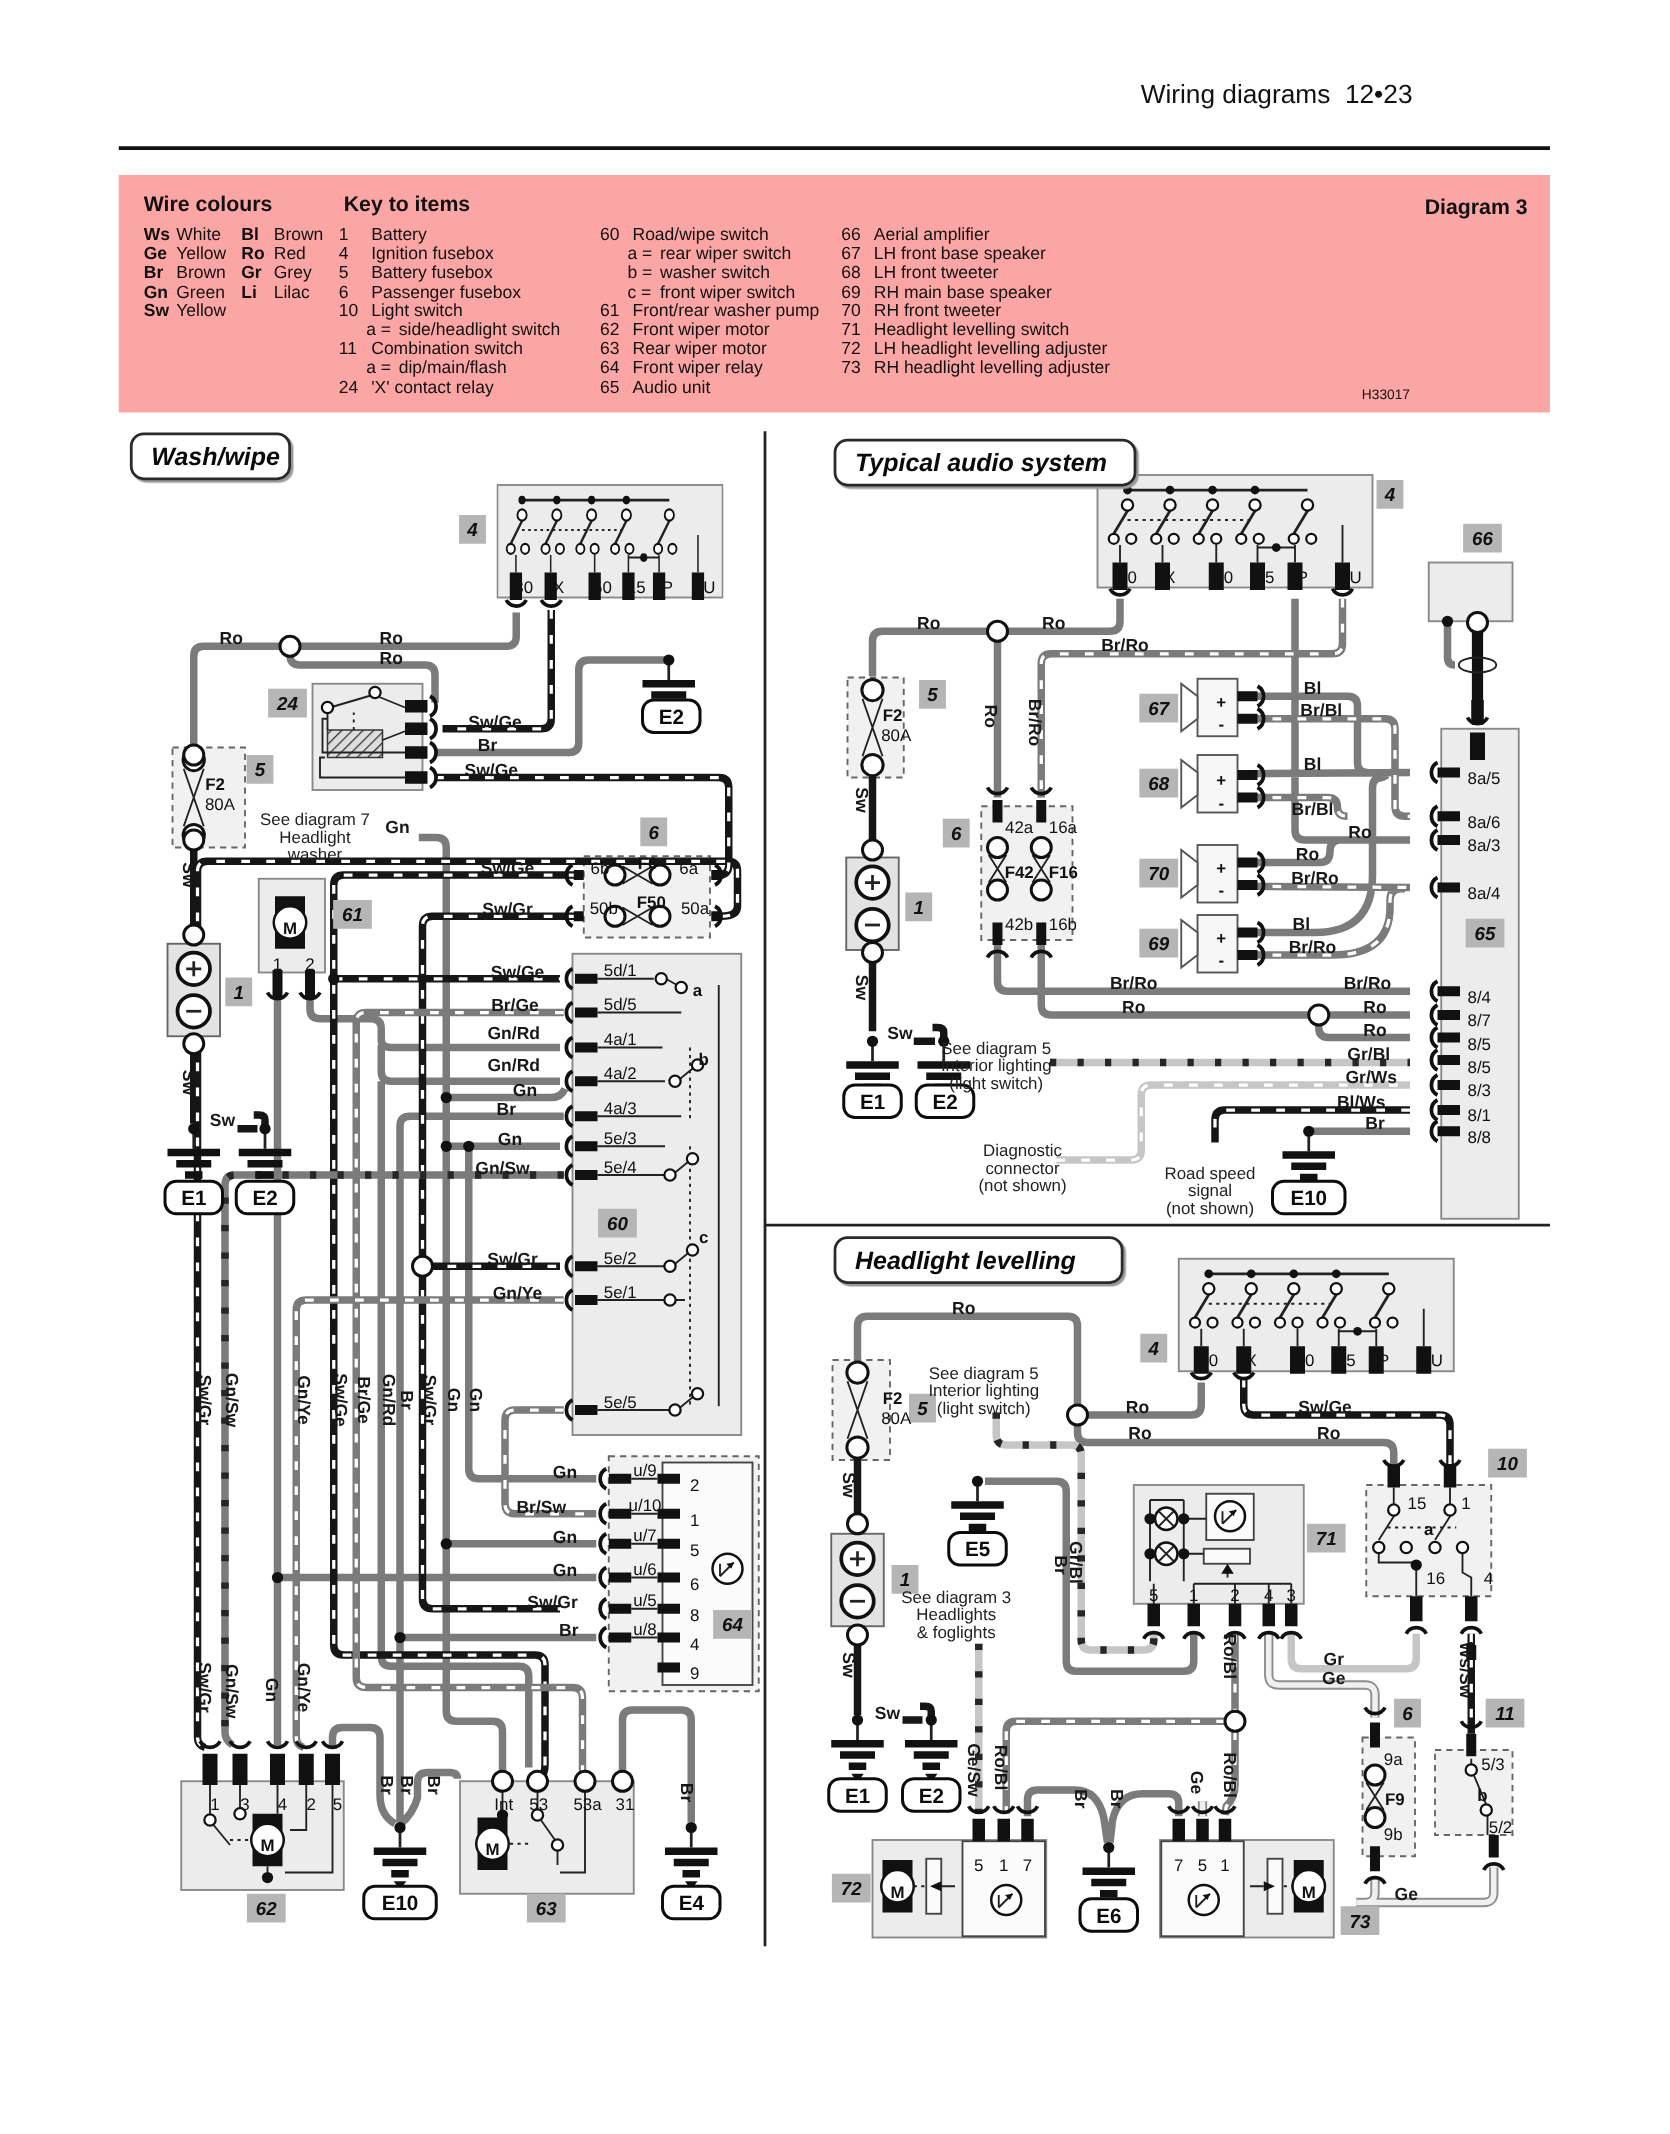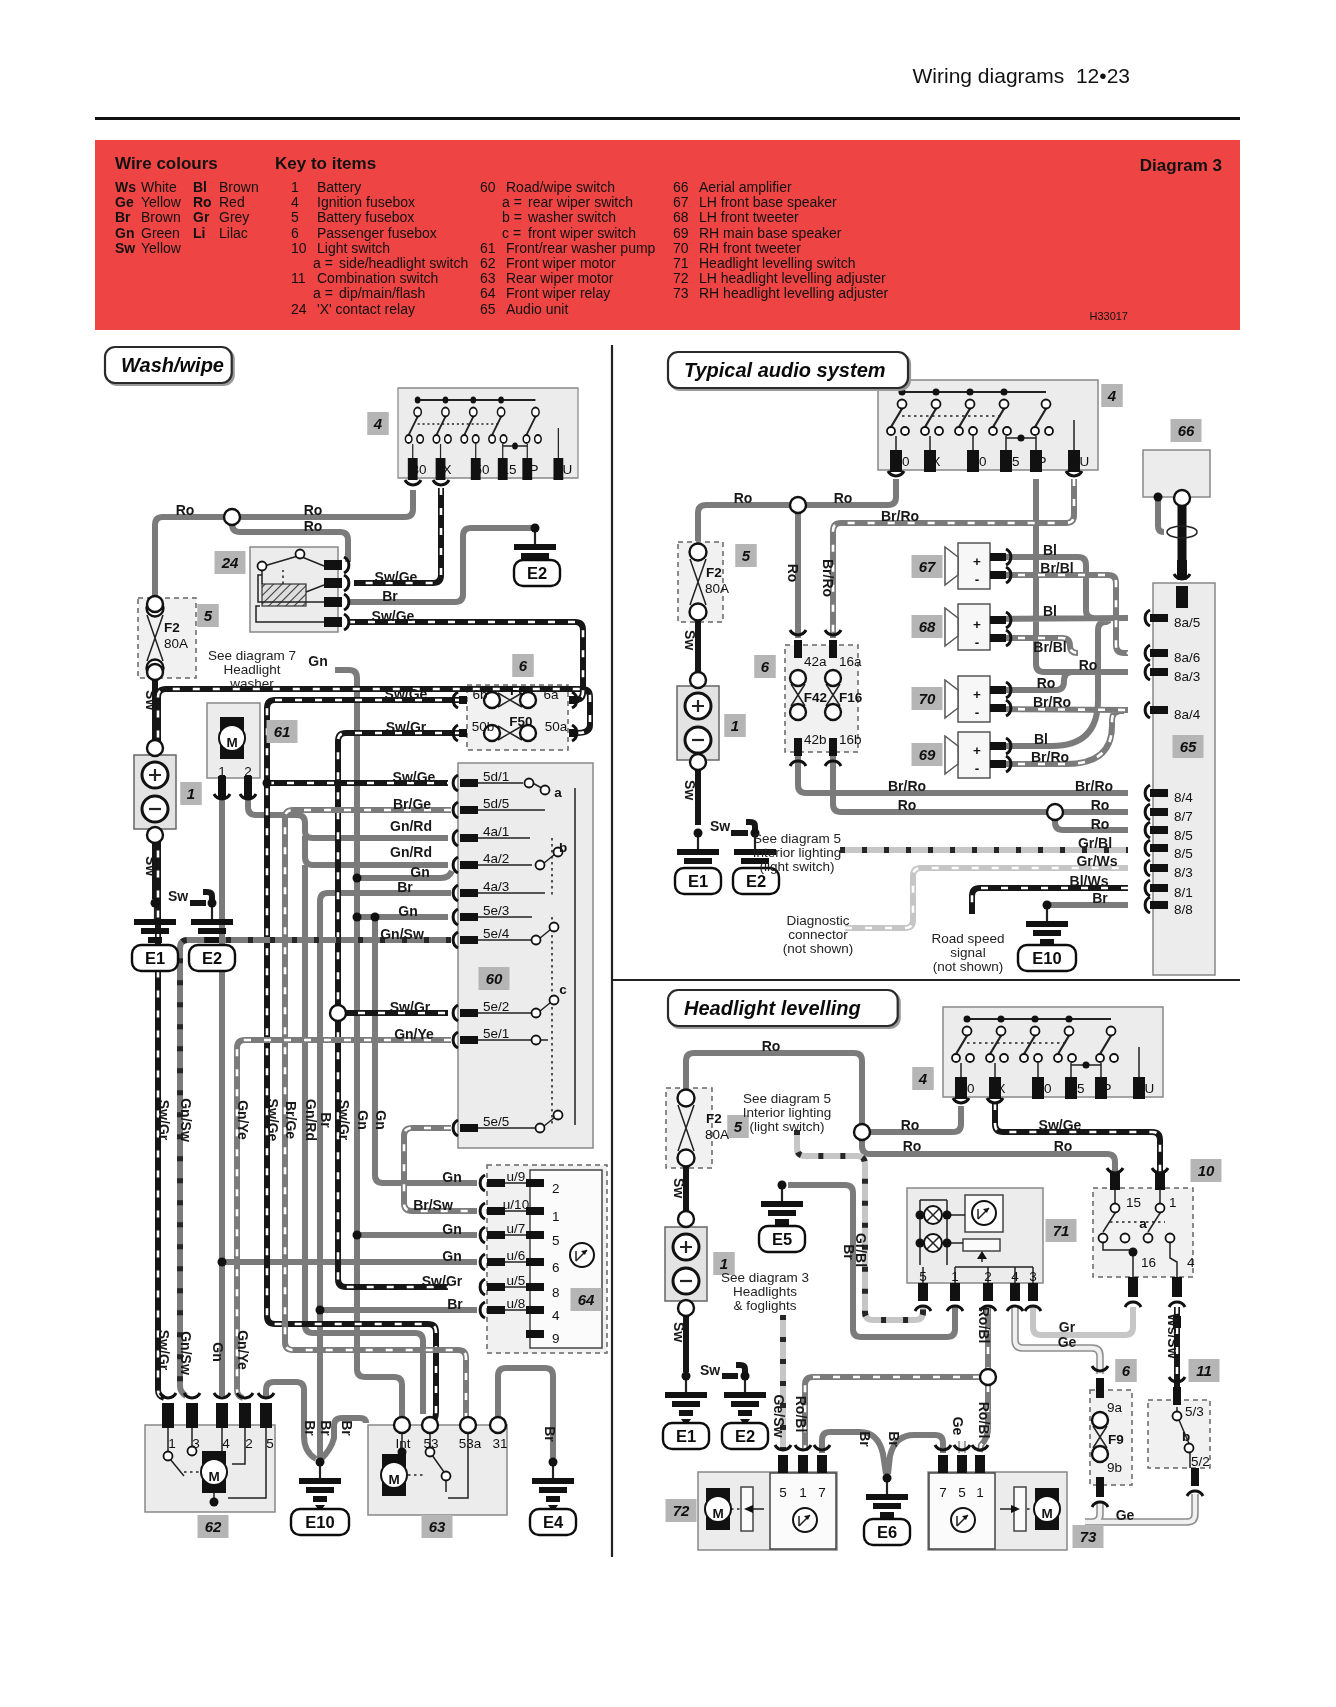--- a/index.html
+++ b/index.html
@@ -1,29 +1,29 @@
 <!DOCTYPE html>
 <html><head>
 <meta charset="utf-8">
 <style>
   html,body{margin:0;padding:0;background:#fff}
   #page{position:relative;width:1336px;height:1707px;background:#fff;overflow:hidden;
         font-family:"Liberation Sans",sans-serif;color:#111}
   #hdr{position:absolute;top:64px;right:206px;font-size:21px;font-weight:normal;white-space:nowrap}
   #rule{position:absolute;left:95px;top:117px;width:1145px;height:3px;background:#111}
-  #legend{position:absolute;left:95px;top:140px;width:1145px;height:190px;background:#ef4444}
+  #legend{position:absolute;left:95px;top:140px;width:1145px;height:190px;background:#fca5a5}
   .ltitle{position:absolute;top:14px;font-size:17px;font-weight:bold}
   #wc-t{left:20px}#ki-t{left:180px}
   #dg{position:absolute;right:18px;top:16px;font-size:17px;font-weight:bold}
   #code{position:absolute;right:112px;top:170px;font-size:11px}
   #wc-rows{position:absolute;left:20px;top:40px;font-size:14px;line-height:15.2px}
   .wcrow span{display:inline-block}
   .wcc{width:26px;font-weight:bold}.wcn{width:52px}
   .kcol{position:absolute;top:40px;font-size:14px;line-height:15.2px}
-  #k1{left:196px}#k2{left:385px}#k3{left:578px}
+  #k1{left:176px}#k2{left:385px}#k3{left:578px}
   .krow .kn{display:inline-block;width:26px;font-weight:normal}
   .krow.ind .kn{padding-left:22px;width:26px}
   svg{position:absolute;left:0;top:0}
   .w{fill:none;stroke-linejoin:round;stroke-linecap:butt}
   .dk{stroke:#7b7b7b;stroke-width:6}
   .bk{stroke:#161616;stroke-width:6}
   .lt{stroke:#c6c6c6;stroke-width:6}
   .ge{stroke:#8e8e8e;stroke-width:7.5}
   .cx{stroke:#111;stroke-width:9}
   .ov-w{stroke:#fff;stroke-width:2.6;stroke-dasharray:7 13}

